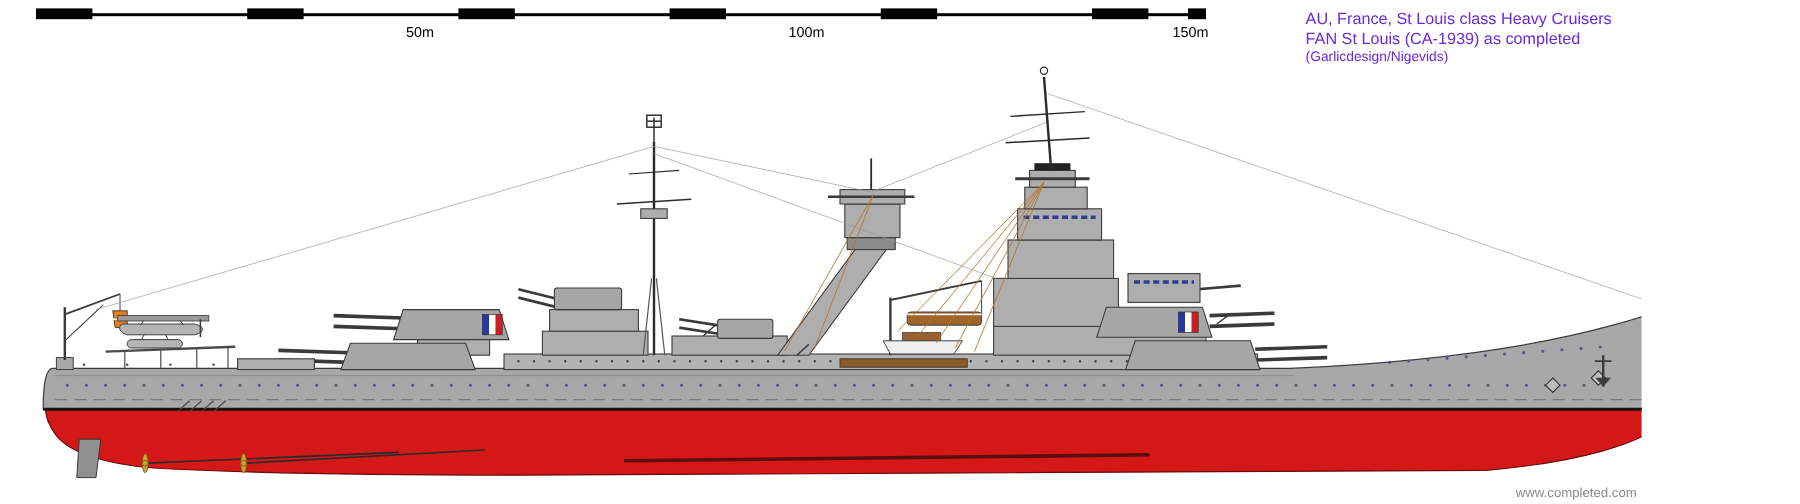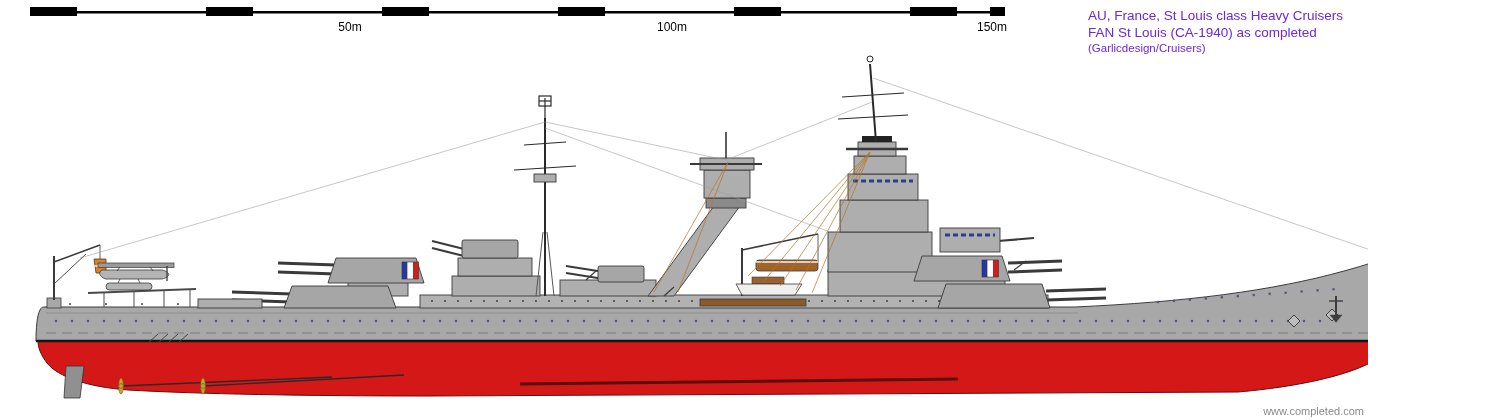--- a/index.html
+++ b/index.html
@@ -255,19 +255,19 @@
       <path d="M 870 152 L 812 293"></path>
       <path d="M 728 162 L 654 292"></path>
       <path d="M 728 162 L 678 292"></path>
     </g>
 
     <path d="M 1384 256 L 1384 229" stroke="#2a2a2a" stroke-width="1.3"></path>
   </svg>
 
   <div class="title-block">
     <div class="t1">AU, France, St Louis class Heavy Cruisers</div>
-    <div class="t1">FAN St Louis (CA-1940) as completed</div>
-    <div class="t2">(Garlicdesign/Cruisers)</div>
+    <div class="t1">FAN St Louis (CA-1939) as completed</div>
+    <div class="t2">(Garlicdesign/Nigevids)</div>
   </div>
 
   <div class="watermark">www.completed.com</div>
 
 </div>
 
 </body></html>

